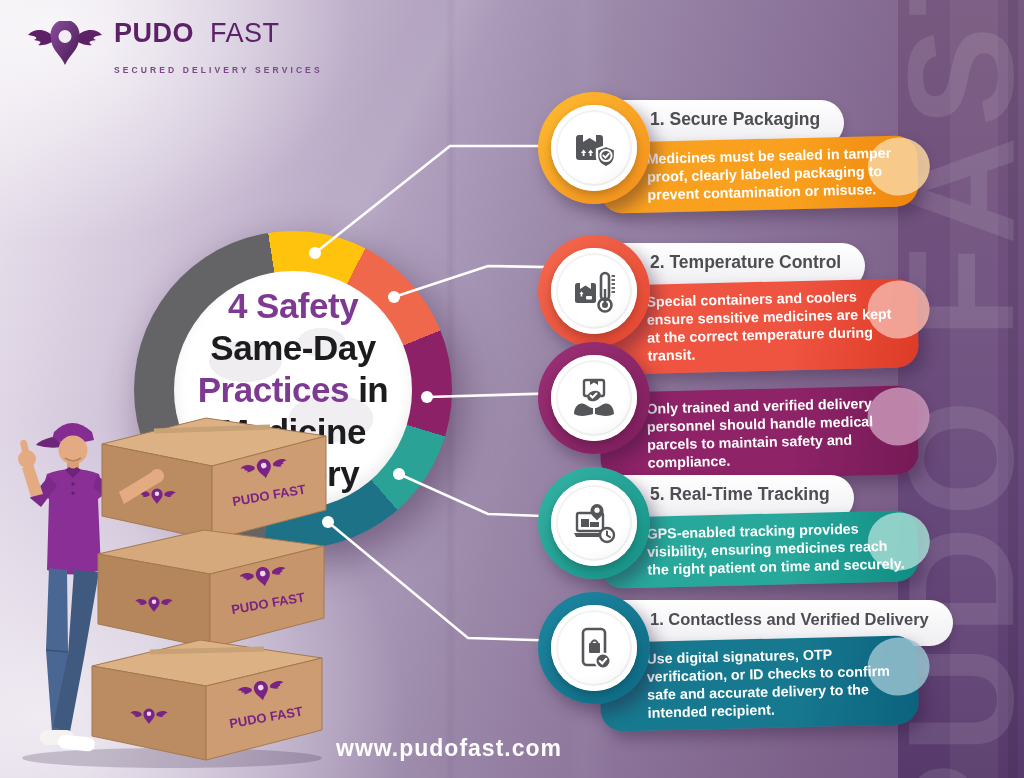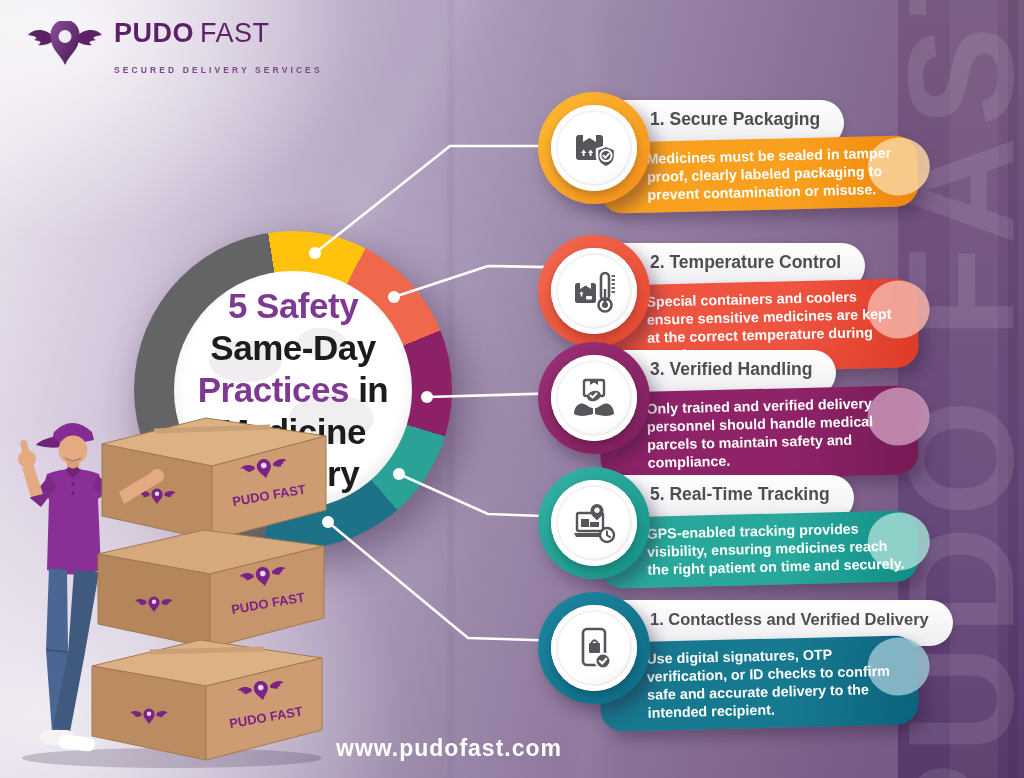--- a/index.html
+++ b/index.html
@@ -30,21 +30,21 @@
   .side-strip .band{position:absolute;top:0;height:100%;background:rgba(255,255,255,.05);}
   .watermark{
     position:absolute;top:50%;left:50%;
     transform:translate(-50%,-50%) rotate(-90deg);
     font-size:150px;font-weight:800;letter-spacing:10px;white-space:nowrap;
     color:rgba(255,255,255,.10);
   }
   
   .logo{position:absolute;left:26px;top:20px;display:flex;align-items:center;gap:10px;z-index:5;}
   .logo-text .brand{font-size:27px;font-weight:800;color:#5d2167;letter-spacing:.5px;line-height:1;}
-  .logo-text .brand .light{font-weight:400;margin-left:6px;}
+  .logo-text .brand .light{font-weight:400;margin-left:16px;}
   .logo-text .tagline{font-size:8.5px;font-weight:700;color:#7a4886;letter-spacing:3.1px;margin-top:18px;}
   
   .donut{
     position:absolute;left:134px;top:231px;width:318px;height:318px;border-radius:50%;z-index:2;
     filter:drop-shadow(10px 14px 20px rgba(50,25,60,.45));
   }
   .donut-hole{
     position:absolute;inset:40px;border-radius:50%;background:#fff;
     box-shadow:inset 0 -6px 14px rgba(0,0,0,.08);
     display:flex;flex-direction:column;align-items:center;justify-content:center;text-align:center;
@@ -127,21 +127,21 @@
   </svg>
   <div class="logo-text">
     <div class="brand"><span>PUDO</span><span class="light">FAST</span></div>
     <div class="tagline">SECURED DELIVERY SERVICES</div>
   </div>
 </div>
 
 <div class="donut" id="donut" style="background: conic-gradient(from -9deg, rgb(255, 194, 13) 0deg, rgb(255, 194, 13) 36deg, rgb(240, 104, 75) 36deg, rgb(240, 104, 75) 77deg, rgb(140, 33, 104) 77deg, rgb(140, 33, 104) 116deg, rgb(42, 163, 150) 116deg, rgb(42, 163, 150) 148deg, rgb(30, 114, 135) 148deg, rgb(30, 114, 135) 200deg, rgb(100, 100, 103) 200deg, rgb(100, 100, 103) 360deg);">
   <div class="donut-hole">
     <div class="donut-title">
-      <div><span class="accent">5 Safety</span></div>
+      <div><span class="accent">4 Safety</span></div>
       <div>Same-Day</div>
       <div><span class="accent">Practices</span><span> in</span></div>
       <div>Medicine</div>
       <div>Delivery</div>
     </div>
   </div>
 </div>
 
 <svg class="connectors" width="1024" height="778" viewBox="0 0 1024 778">
   <g stroke="#ffffff" stroke-width="2.6" fill="none">
@@ -197,21 +197,20 @@
         <line x1="41.5" y1="17" x2="45" y2="17"></line>
           <line x1="41.5" y1="21" x2="45" y2="21"></line>
         <line x1="41.5" y1="25" x2="45" y2="25"></line>
       </g>
     </svg>
 
   </div>
 </div>
 
 <div class="card" style="top: 342px; --base: #8E2368; --dark: #751A55; --ring1: #9C3076; --ring2: #7E1E5C; --pale: #C995B7;">
-  <div class="pill">3. Verified Handling</div>
   <div class="desc">Only trained and verified delivery personnel should handle medical parcels to maintain safety and compliance.</div>
   <div class="blob"></div>
   <div class="icon-circle">
     <svg viewBox="0 0 48 48">
       <rect x="14" y="6" width="20" height="16" rx="2" fill="none" stroke="#55565a" stroke-width="2.4"></rect>
       <path d="M20 6 h8 v5 l-4 -2.5 -4 2.5 z" fill="#55565a"></path>
       <ellipse cx="24" cy="22" rx="7" ry="5" fill="#55565a" transform="rotate(-20 24 22)"></ellipse>
       <path d="M20.5 21.5 l2 2 l4 -4" stroke="#fff" stroke-width="2" fill="none" stroke-linecap="round"></path>
       <path d="M4 40 C4 33 9 28 14 30 C18 31.5 20 34 23 34 L23 40 C17 42 9 43 4 40 Z" fill="#55565a"></path>
       <path d="M44 40 C44 33 39 28 34 30 C30 31.5 28 34 25 34 L25 40 C31 42 39 43 44 40 Z" fill="#55565a"></path>

